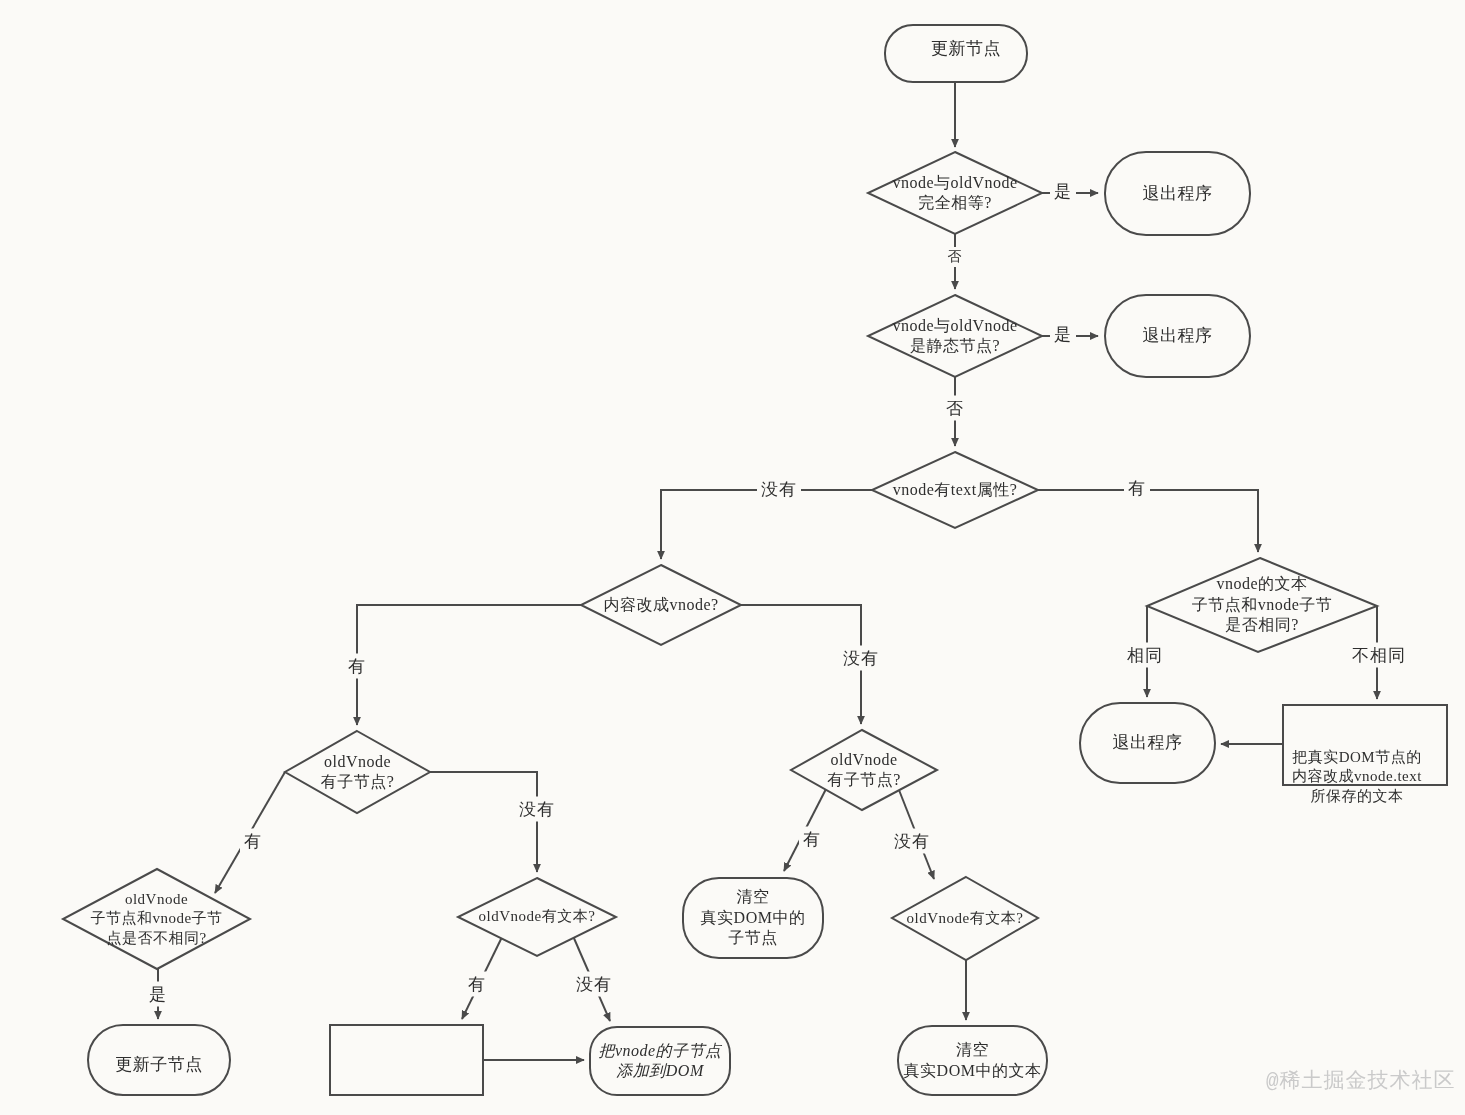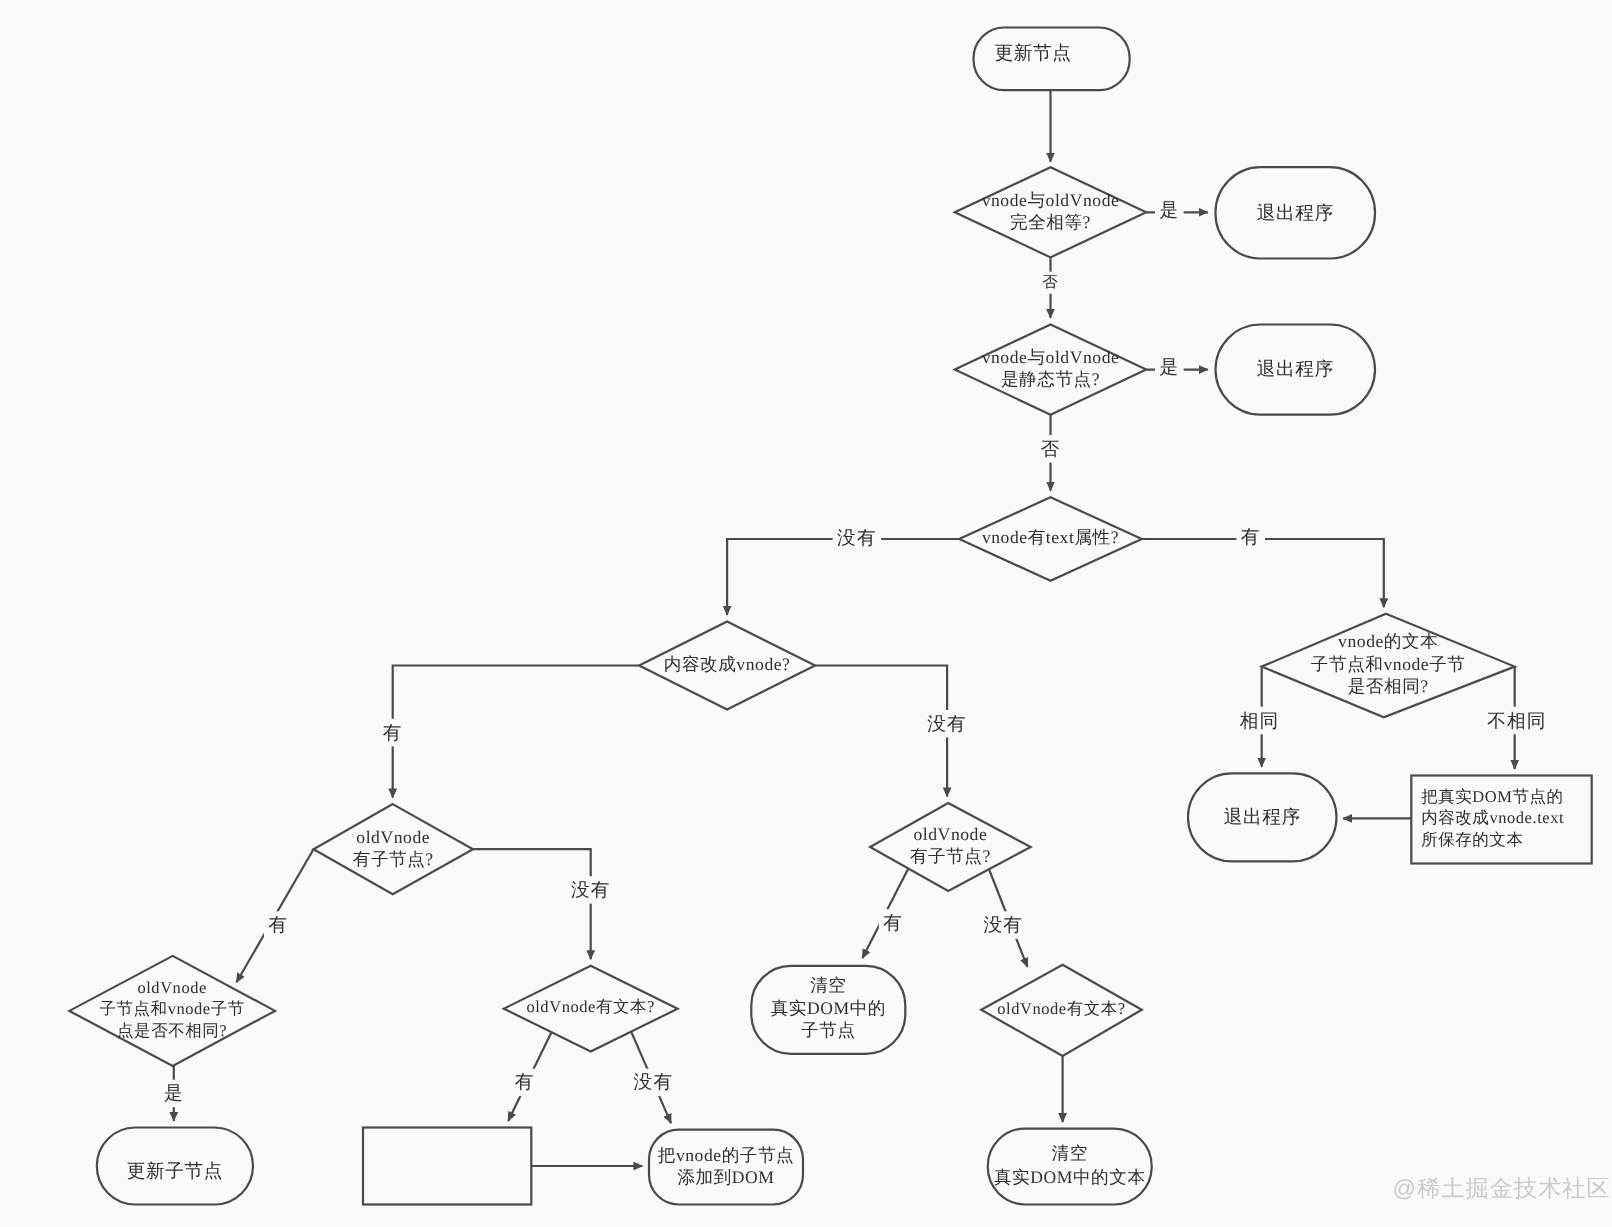--- a/index.html
+++ b/index.html
@@ -9,32 +9,32 @@
     background:#fbfaf7;
     font-family:"Liberation Serif","DejaVu Serif",serif;
     color:#2e2e2e;
   }
   .stage svg{position:absolute;left:0;top:0;}
   .node-label{
     position:absolute;display:flex;align-items:center;justify-content:center;
     text-align:center;white-space:pre-line;font-size:17px;line-height:1.28;
     color:#2e2e2e;letter-spacing:.5px;
   }
-  .node-label.left{justify-content:flex-start;text-align:left;padding-left:9px;box-sizing:border-box;}
+  .node-label.left{justify-content:flex-start;text-align:center;padding-left:9px;box-sizing:border-box;margin-top:32px;}
   .fs16{font-size:16px;}
   .fs15{font-size:15px;}
   .edge-label{
     position:absolute;transform:translate(-50%,-50%);
     background:#fbfaf7;padding:1px 4px;font-size:17px;color:#2e2e2e;
     white-space:nowrap;letter-spacing:1px;
   }
   .edge-label.small{font-size:14px;}
   .watermark{
     position:absolute;left:1266px;top:1066px;
-    font-family:Liberation Sans, sans-serif;
+    font-family:Liberation Mono, monospace;
     font-size:21px;color:#cacaca;letter-spacing:1px;
   }
 </style>
 </head>
 <body>
 
 <div class="stage">
 
   <svg width="1465" height="1115" viewBox="0 0 1465 1115">
     <defs>
@@ -88,21 +88,21 @@
       <polygon points="661,565 741,605 661,645 581,605"></polygon>
       <polygon points="1260,558 1377,606 1258,652 1147,606"></polygon>
       <polygon points="357,731 430,772 357,813 285,772"></polygon>
       <polygon points="862,730 937,770 862,810 791,770"></polygon>
       <polygon points="157,869 250,919 157,969 63,919"></polygon>
       <polygon points="537,878 616,917 537,956 458,917"></polygon>
       <polygon points="966,877 1038,918 966,960 892,918"></polygon>
     </g>
   </svg>
 
-  <div class="node-label" style="left:868px;top:25px;width:142px;height:47px;">更新节点</div>
+  <div class="node-label" style="left:895px;top:25px;width:142px;height:47px;">更新节点</div>
   <div class="node-label fs16" style="left:868px;top:152px;width:174px;height:82px;">vnode与oldVnode
 完全相等?</div>
   <div class="node-label" style="left:1105px;top:152px;width:145px;height:83px;">退出程序</div>
   <div class="node-label fs16" style="left:868px;top:295px;width:174px;height:82px;">vnode与oldVnode
 是静态节点?</div>
   <div class="node-label" style="left:1105px;top:295px;width:145px;height:82px;">退出程序</div>
   <div class="node-label fs16" style="left:872px;top:452px;width:166px;height:76px;">vnode有text属性?</div>
   <div class="node-label fs16" style="left:581px;top:565px;width:160px;height:80px;">内容改成vnode?</div>
   <div class="node-label fs16" style="left:1147px;top:558px;width:230px;height:94px;">vnode的文本
 子节点和vnode子节
@@ -113,21 +113,21 @@
 所保存的文本</div>
   <div class="node-label fs16" style="left:285px;top:731px;width:145px;height:82px;">oldVnode
 有子节点?</div>
   <div class="node-label fs16" style="left:791px;top:730px;width:146px;height:80px;">oldVnode
 有子节点?</div>
   <div class="node-label fs15" style="left:63px;top:869px;width:187px;height:100px;">oldVnode
 子节点和vnode子节
 点是否不相同?</div>
   <div class="node-label" style="left:88px;top:1025px;width:142px;height:80px;">更新子节点</div>
   <div class="node-label fs15" style="left:458px;top:878px;width:158px;height:78px;">oldVnode有文本?</div>
-  <div class="node-label fs16" style="left:590px;top:1027px;width:140px;height:68px;">把vnode的子节点
+  <div class="node-label fs16" style="left:590px;top:1027px;width:140px;height:68px;font-style:italic;">把vnode的子节点
 添加到DOM</div>
   <div class="node-label fs16" style="left:683px;top:878px;width:140px;height:80px;">清空
 真实DOM中的
 子节点</div>
   <div class="node-label fs15" style="left:892px;top:877px;width:146px;height:83px;">oldVnode有文本?</div>
   <div class="node-label fs16" style="left:898px;top:1026px;width:149px;height:69px;">清空
 真实DOM中的文本</div>
 
   <div class="edge-label" style="left:1063px;top:191px;">是</div>
   <div class="edge-label small" style="left:955px;top:257px;">否</div>

